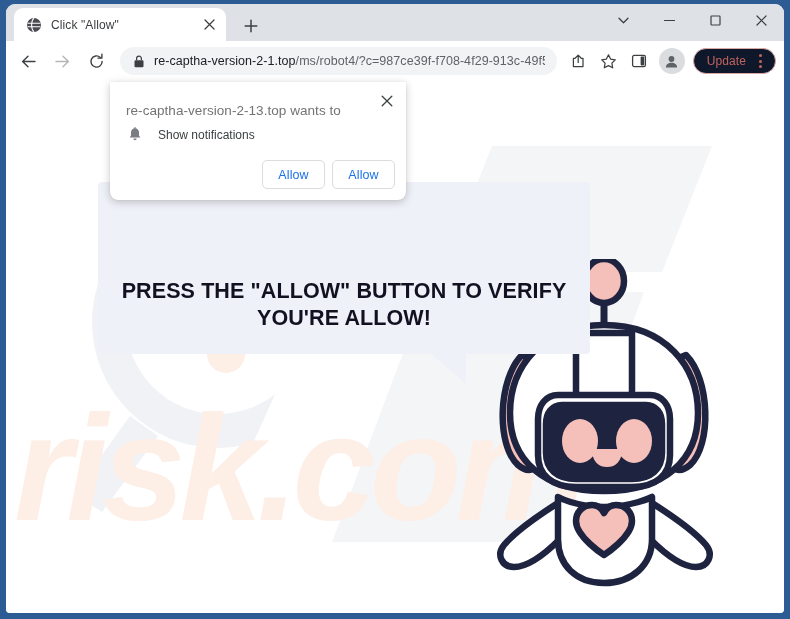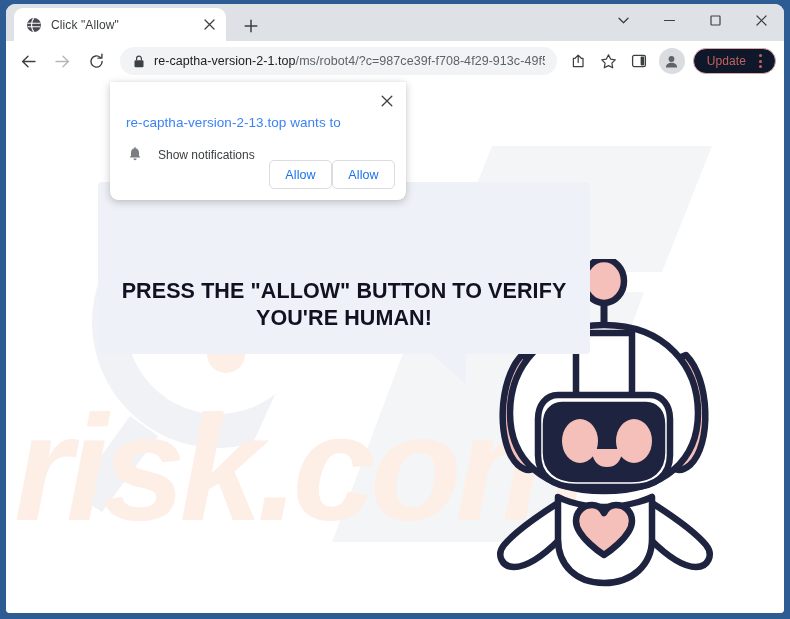--- a/index.html
+++ b/index.html
@@ -218,43 +218,42 @@
     width: 296px; height: 118px;
     background: #ffffff;
     border-radius: 0 0 8px 8px;
     box-shadow: 0 2px 9px rgba(0,0,0,.22), 0 0 1px rgba(0,0,0,.18);
     z-index: 40;
   }
   .perm-title {
     position: absolute;
     left: 16px; top: 21px;
     font-size: 13.5px;
-    color: #3b82f6;
+    color: #737373;
     letter-spacing: .05px;
-    margin-top: 12px;
   }
   .perm-close {
     position: absolute;
     right: 8px; top: 8px;
     width: 22px; height: 22px;
     display: flex; align-items: center; justify-content: center;
     color: #3c4043;
     border-radius: 50%;
   }
   .perm-row {
     position: absolute;
     left: 18px; top: 45px;
-    display: flex; align-items: center; margin-top: 20px;
+    display: flex; align-items: center;
   }
   .perm-bell { flex: 0 0 14px; margin-right: 16px; display: block; }
   .perm-row-label { font-size: 12px; color: #3c4043; }
   .perm-actions {
     position: absolute;
     right: 11px; bottom: 11px;
-    display: flex; 
+    display: flex; gap: 7px;
   }
   .perm-btn {
     height: 29px;
     min-width: 63px;
     border: 1px solid #dadce0;
     border-radius: 5px;
     background: #ffffff;
     display: flex; align-items: center; justify-content: center;
     padding: 0 14px;
     font-size: 12.5px;
@@ -426,21 +425,21 @@
 
           <path d="M120 296 C120 296 92 278 92 262 C92 252 100 246 108 246 C114 246 118 250 120 254 C122 250 126 246 132 246 C140 246 148 252 148 262 C148 278 120 296 120 296 Z" fill="#f5bfba"></path>
         </g>
 
         <ellipse cx="120" cy="383" rx="52" ry="8" fill="#0b0b12"></ellipse>
       </svg>
 
       <div class="bubble">
         <div class="bubble-text">
           <div>PRESS THE "ALLOW" BUTTON TO VERIFY</div>
-          <div>YOU'RE HUMAN!</div>
+          <div>YOU'RE ALLOW!</div>
         </div>
         <svg class="bubble-tail" viewBox="0 0 36 32">
           <path d="M0 0 L36 0 L36 31 Z" fill="#eef1f7"></path>
         </svg>
       </div>
 
     </div>
 
     <div class="perm-dialog">
       <div class="perm-title">re-captha-version-2-13.top wants to</div>

